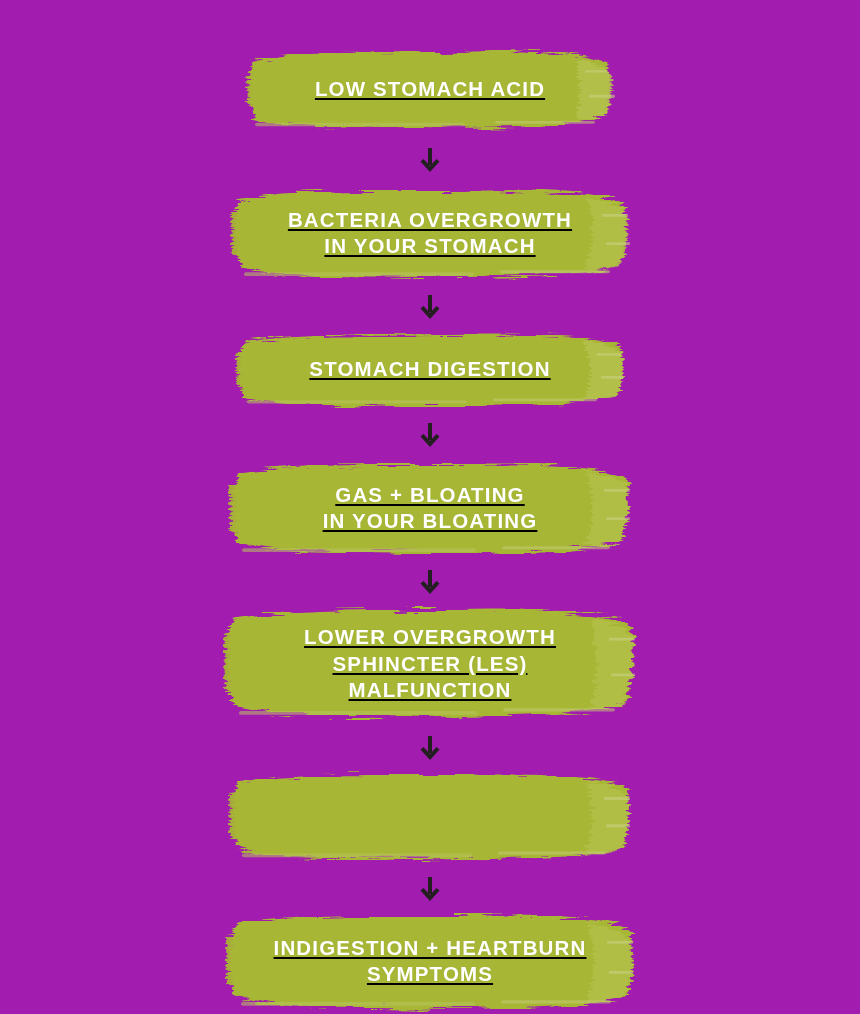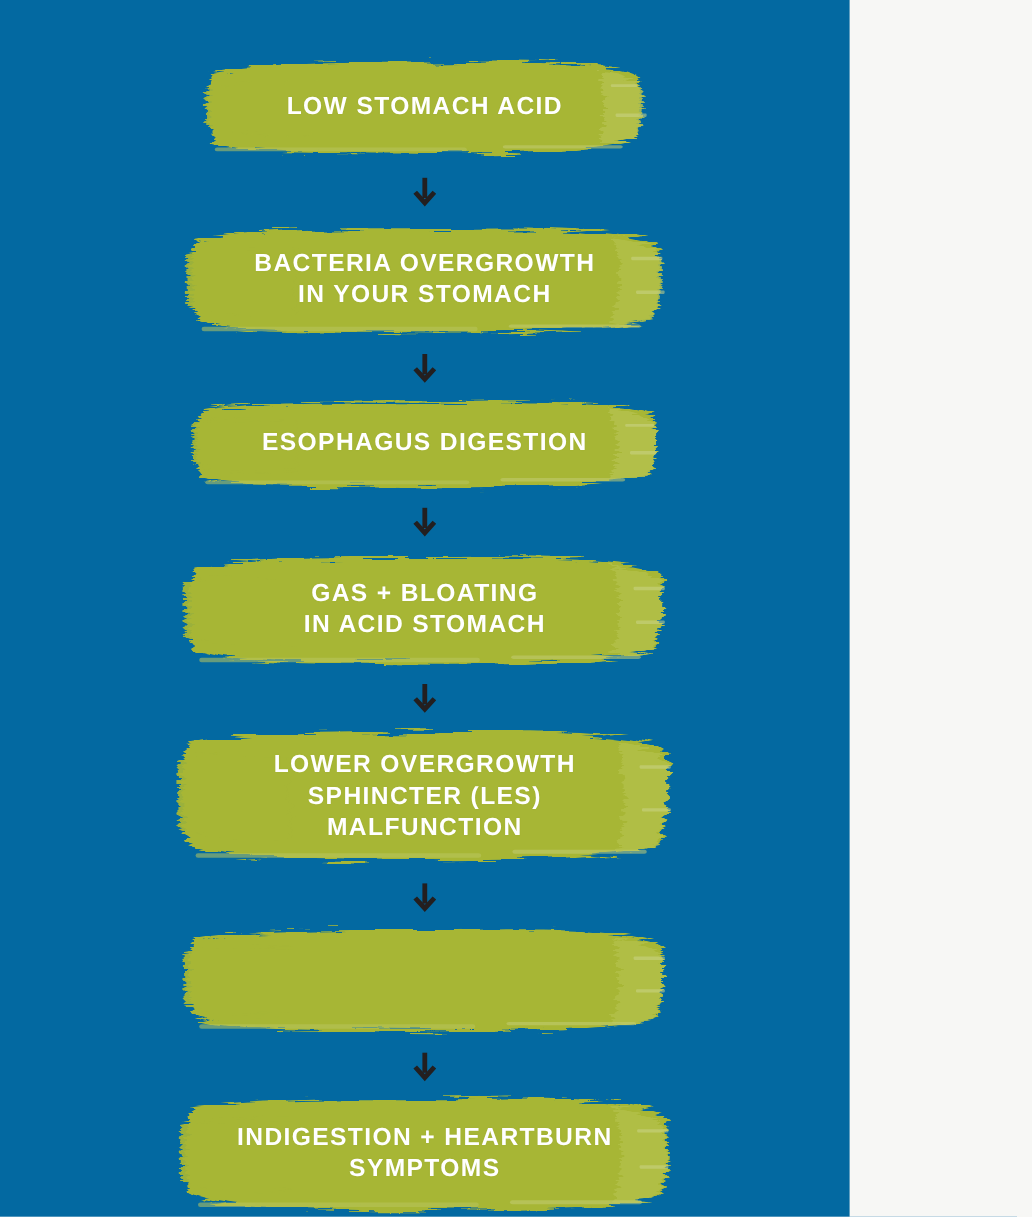--- a/index.html
+++ b/index.html
@@ -10,26 +10,27 @@
   body {
     width: 860px;
     height: 1014px;
     background: #f7f7f5;
     font-family: "Liberation Sans", sans-serif;
     overflow: hidden;
   }
 
   #flow-root {
     position: relative;
-    width: 708px;
+    width: 860px;
     height: 1014px;
-    background: #0369a1;
+    background: #a21caf;
     display: flex;
     flex-direction: column;
     align-items: center;
+    text-decoration: underline;
   }
 
   
   .step {
     position: relative;
     display: flex;
     align-items: center;
     justify-content: center;
   }
   .brush-wrap {
@@ -159,21 +160,21 @@
                                   C370,78 358,79 350,76 C357,56 357,34 348,14 Z" opacity=".85"></path>
         </g>
         <g opacity=".55">
           <rect x="12" y="78" width="220" height="3.5" fill="#b9c65e" rx="2"></rect>
           <rect x="258" y="76" width="104" height="3" fill="#c3cd74" rx="2"></rect>
           <rect x="362" y="28" width="24" height="2.5" fill="#cbd488" rx="1"></rect>
           <rect x="366" y="52" width="22" height="3" fill="#cbd488" rx="1"></rect>
         </g>
       </svg>
     </span>
-    <span class="step-label">ESOPHAGUS DIGESTION</span>
+    <span class="step-label">STOMACH DIGESTION</span>
   </div>
 
   <div class="arrow" style="margin:6px 0 2px 0;">
     <svg width="22" height="26" viewBox="0 0 22 26" xmlns="http://www.w3.org/2000/svg">
       <rect x="9" y="0" width="4" height="17" fill="#231f20"></rect>
       <path d="M1.5,13.5 L11,24 L20.5,13.5 L17.5,11 L11,18 L4.5,11 Z" fill="#231f20"></path>
     </svg>
   </div>
 
   <div class="step" style="width:404px;height:110px;">
@@ -195,21 +196,21 @@
         </g>
         <g opacity=".55">
           <rect x="14" y="97" width="234" height="4" fill="#b9c65e" rx="2"></rect>
           <rect x="274" y="95" width="108" height="3" fill="#c3cd74" rx="2"></rect>
           <rect x="376" y="34" width="26" height="3" fill="#cbd488" rx="1"></rect>
           <rect x="378" y="64" width="24" height="3" fill="#cbd488" rx="1"></rect>
         </g>
       </svg>
     </span>
     <span class="step-label">GAS + BLOATING
-IN ACID STOMACH</span>
+IN YOUR BLOATING</span>
   </div>
 
   <div class="arrow" style="margin:4px 0 0 0;">
     <svg width="22" height="26" viewBox="0 0 22 26" xmlns="http://www.w3.org/2000/svg">
       <rect x="9" y="0" width="4" height="17" fill="#231f20"></rect>
       <path d="M1.5,13.5 L11,24 L20.5,13.5 L17.5,11 L11,18 L4.5,11 Z" fill="#231f20"></path>
     </svg>
   </div>
 
   <div class="step" style="width:414px;height:132px;">

